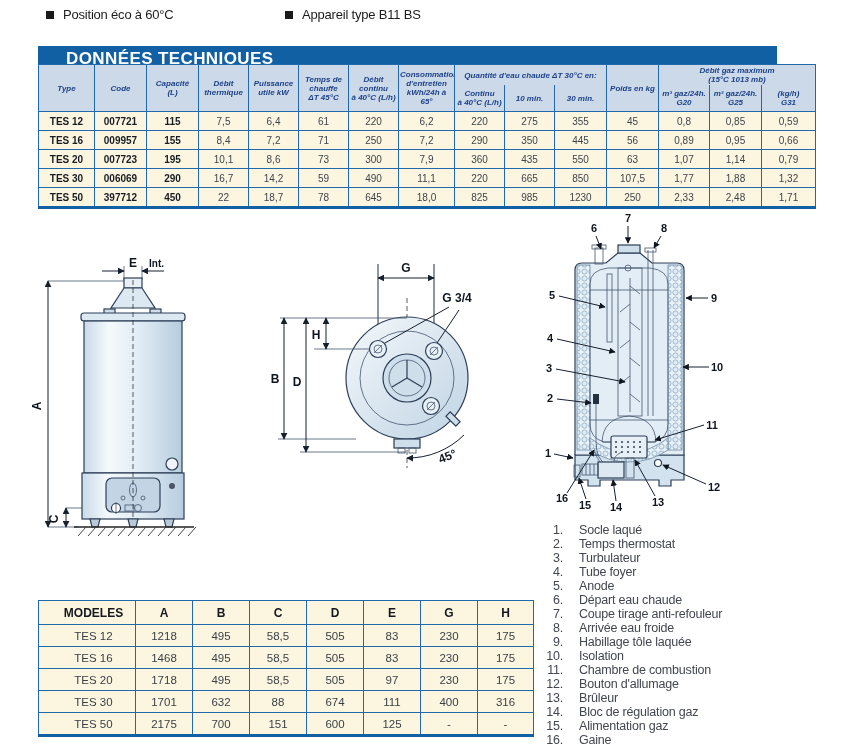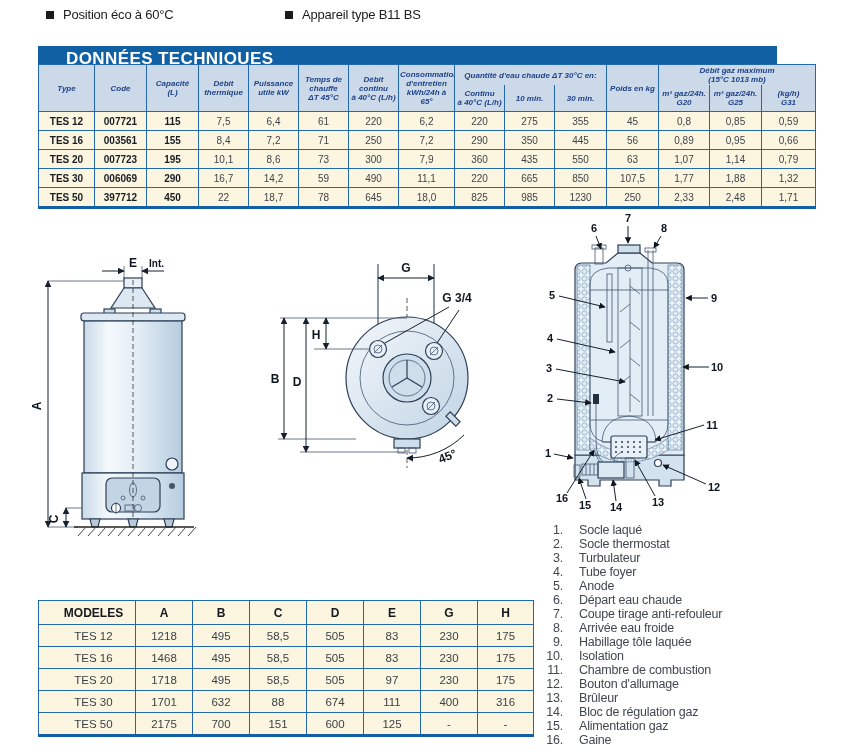--- a/index.html
+++ b/index.html
@@ -129,21 +129,21 @@
           <td>220</td>
           <td>275</td>
           <td>355</td>
           <td>45</td>
           <td>0,8</td>
           <td>0,85</td>
           <td>0,59</td>
         </tr>
         <tr>
           <td class="b">TES 16</td>
-          <td class="b">003561</td>
+          <td class="b">009957</td>
           <td class="b">155</td>
           <td>8,4</td>
           <td>7,2</td>
           <td>71</td>
           <td>250</td>
           <td>7,2</td>
           <td>290</td>
           <td>350</td>
           <td>445</td>
           <td>56</td>
@@ -425,21 +425,21 @@
     </g>
   </svg>
 
   <ol id="parts-list">
       <li>
         <span class="pnum">1</span>
         <span class="plabel">Socle laqué</span>
       </li>
       <li>
         <span class="pnum">2</span>
-        <span class="plabel">Socle thermostat</span>
+        <span class="plabel">Temps thermostat</span>
       </li>
       <li>
         <span class="pnum">3</span>
         <span class="plabel">Turbulateur</span>
       </li>
       <li>
         <span class="pnum">4</span>
         <span class="plabel">Tube foyer</span>
       </li>
       <li>

